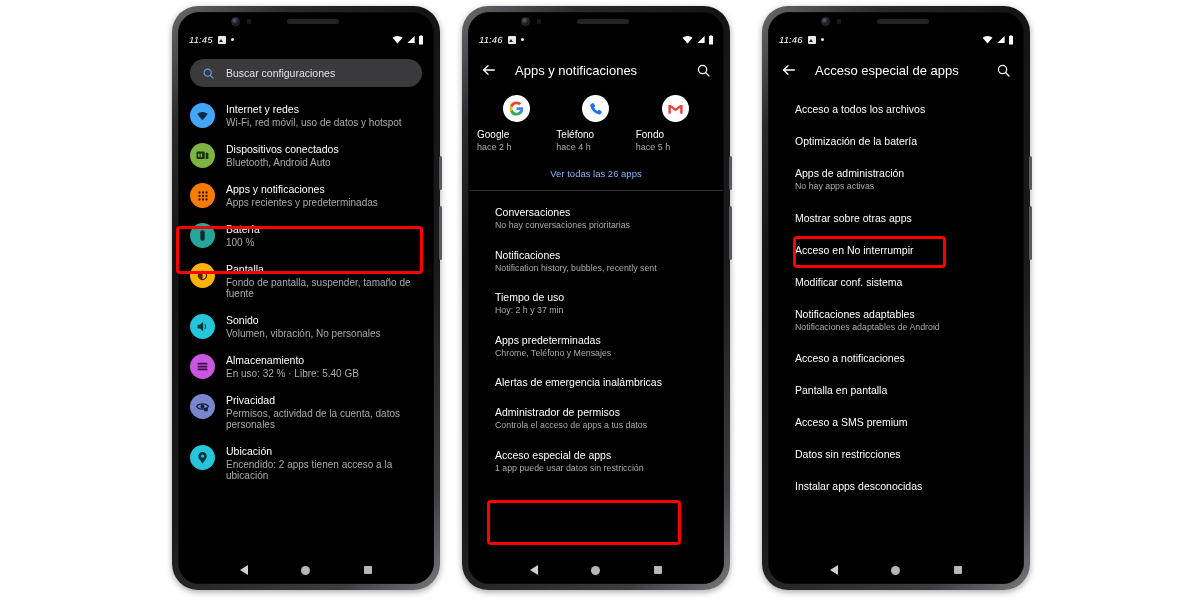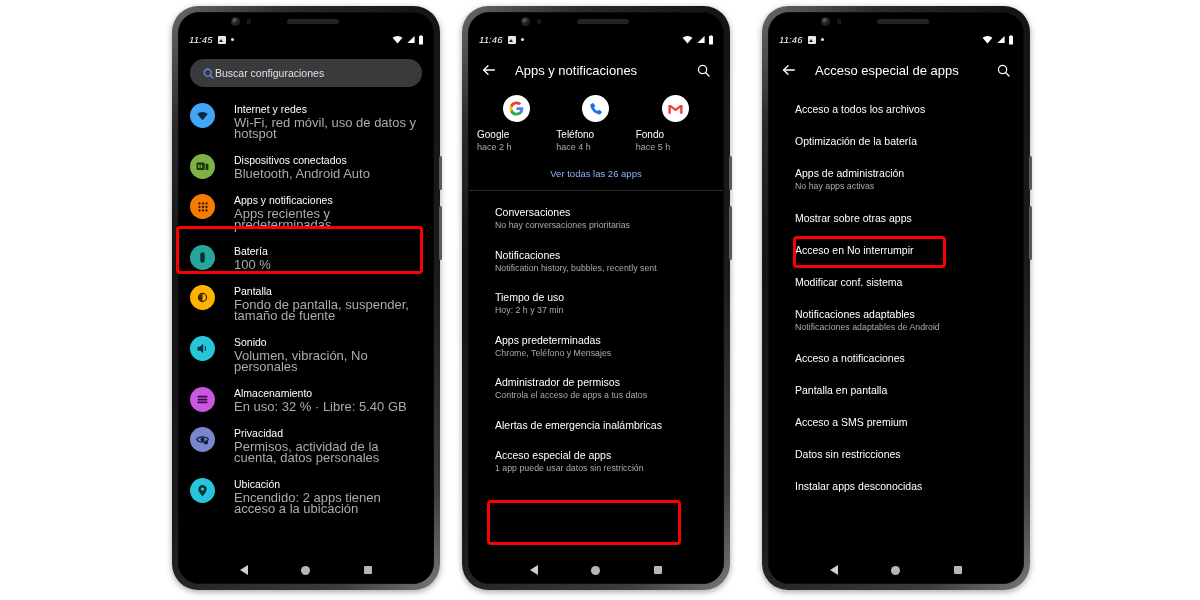--- a/index.html
+++ b/index.html
@@ -136,53 +136,54 @@
 
   
   .searchbar {
     margin: 10px 11px 0 11px;
     height: 28px;
     border-radius: 16px;
     background: #3a3a3d;
     display: flex;
     align-items: center;
     padding: 0 12px;
+    gap: 11px;
   }
   .searchbar .q-text {
     color: #dfe1e4;
     font-size: 10.5px;
   }
 
   
   .set-list { padding: 8px 0 0 0; }
   .set-row {
     display: flex;
     align-items: flex-start;
     padding: 7px 12px 7px 11px;
-    gap: 19px;
+    gap: 11px;
   }
   .set-icon {
     flex: 0 0 auto;
     width: 25px; height: 25px;
     border-radius: 50%;
     display: flex;
     align-items: center;
     justify-content: center;
     margin-top: 1px;
   }
   .set-texts { min-width: 0; padding-top: 1px; }
   .set-title {
     color: #ffffff;
     font-size: 10.5px;
     line-height: 13px;
     font-weight: 400;
   }
   .set-sub {
     color: #a8abaf;
-    font-size: 13px;
+    font-size: 10px;
     line-height: 11px;
     margin-top: 1px;
   }
 
   
   .appbar {
     display: flex;
     align-items: center;
     height: 42px;
     padding: 0 12px 0 12px;
@@ -586,25 +587,25 @@
           </div>
           <div class="plain-row">
             <div class="plain-title">Tiempo de uso</div>
             <div class="plain-sub">Hoy: 2 h y 37 min</div>
           </div>
           <div class="plain-row">
             <div class="plain-title">Apps predeterminadas</div>
             <div class="plain-sub">Chrome, Teléfono y Mensajes</div>
           </div>
           <div class="plain-row">
+            <div class="plain-title">Alertas de emergencia inalámbricas</div>
+          </div>
+          <div class="plain-row">
             <div class="plain-title">Administrador de permisos</div>
             <div class="plain-sub">Controla el acceso de apps a tus datos</div>
-          </div>
-          <div class="plain-row">
-            <div class="plain-title">Alertas de emergencia inalámbricas</div>
           </div>
           <div class="plain-row">
             <div class="plain-title">Acceso especial de apps</div>
             <div class="plain-sub">1 app puede usar datos sin restricción</div>
           </div>
         </div>
 
         <div class="navbar">
           <div class="nav-back"></div>
           <div class="nav-home"></div>

